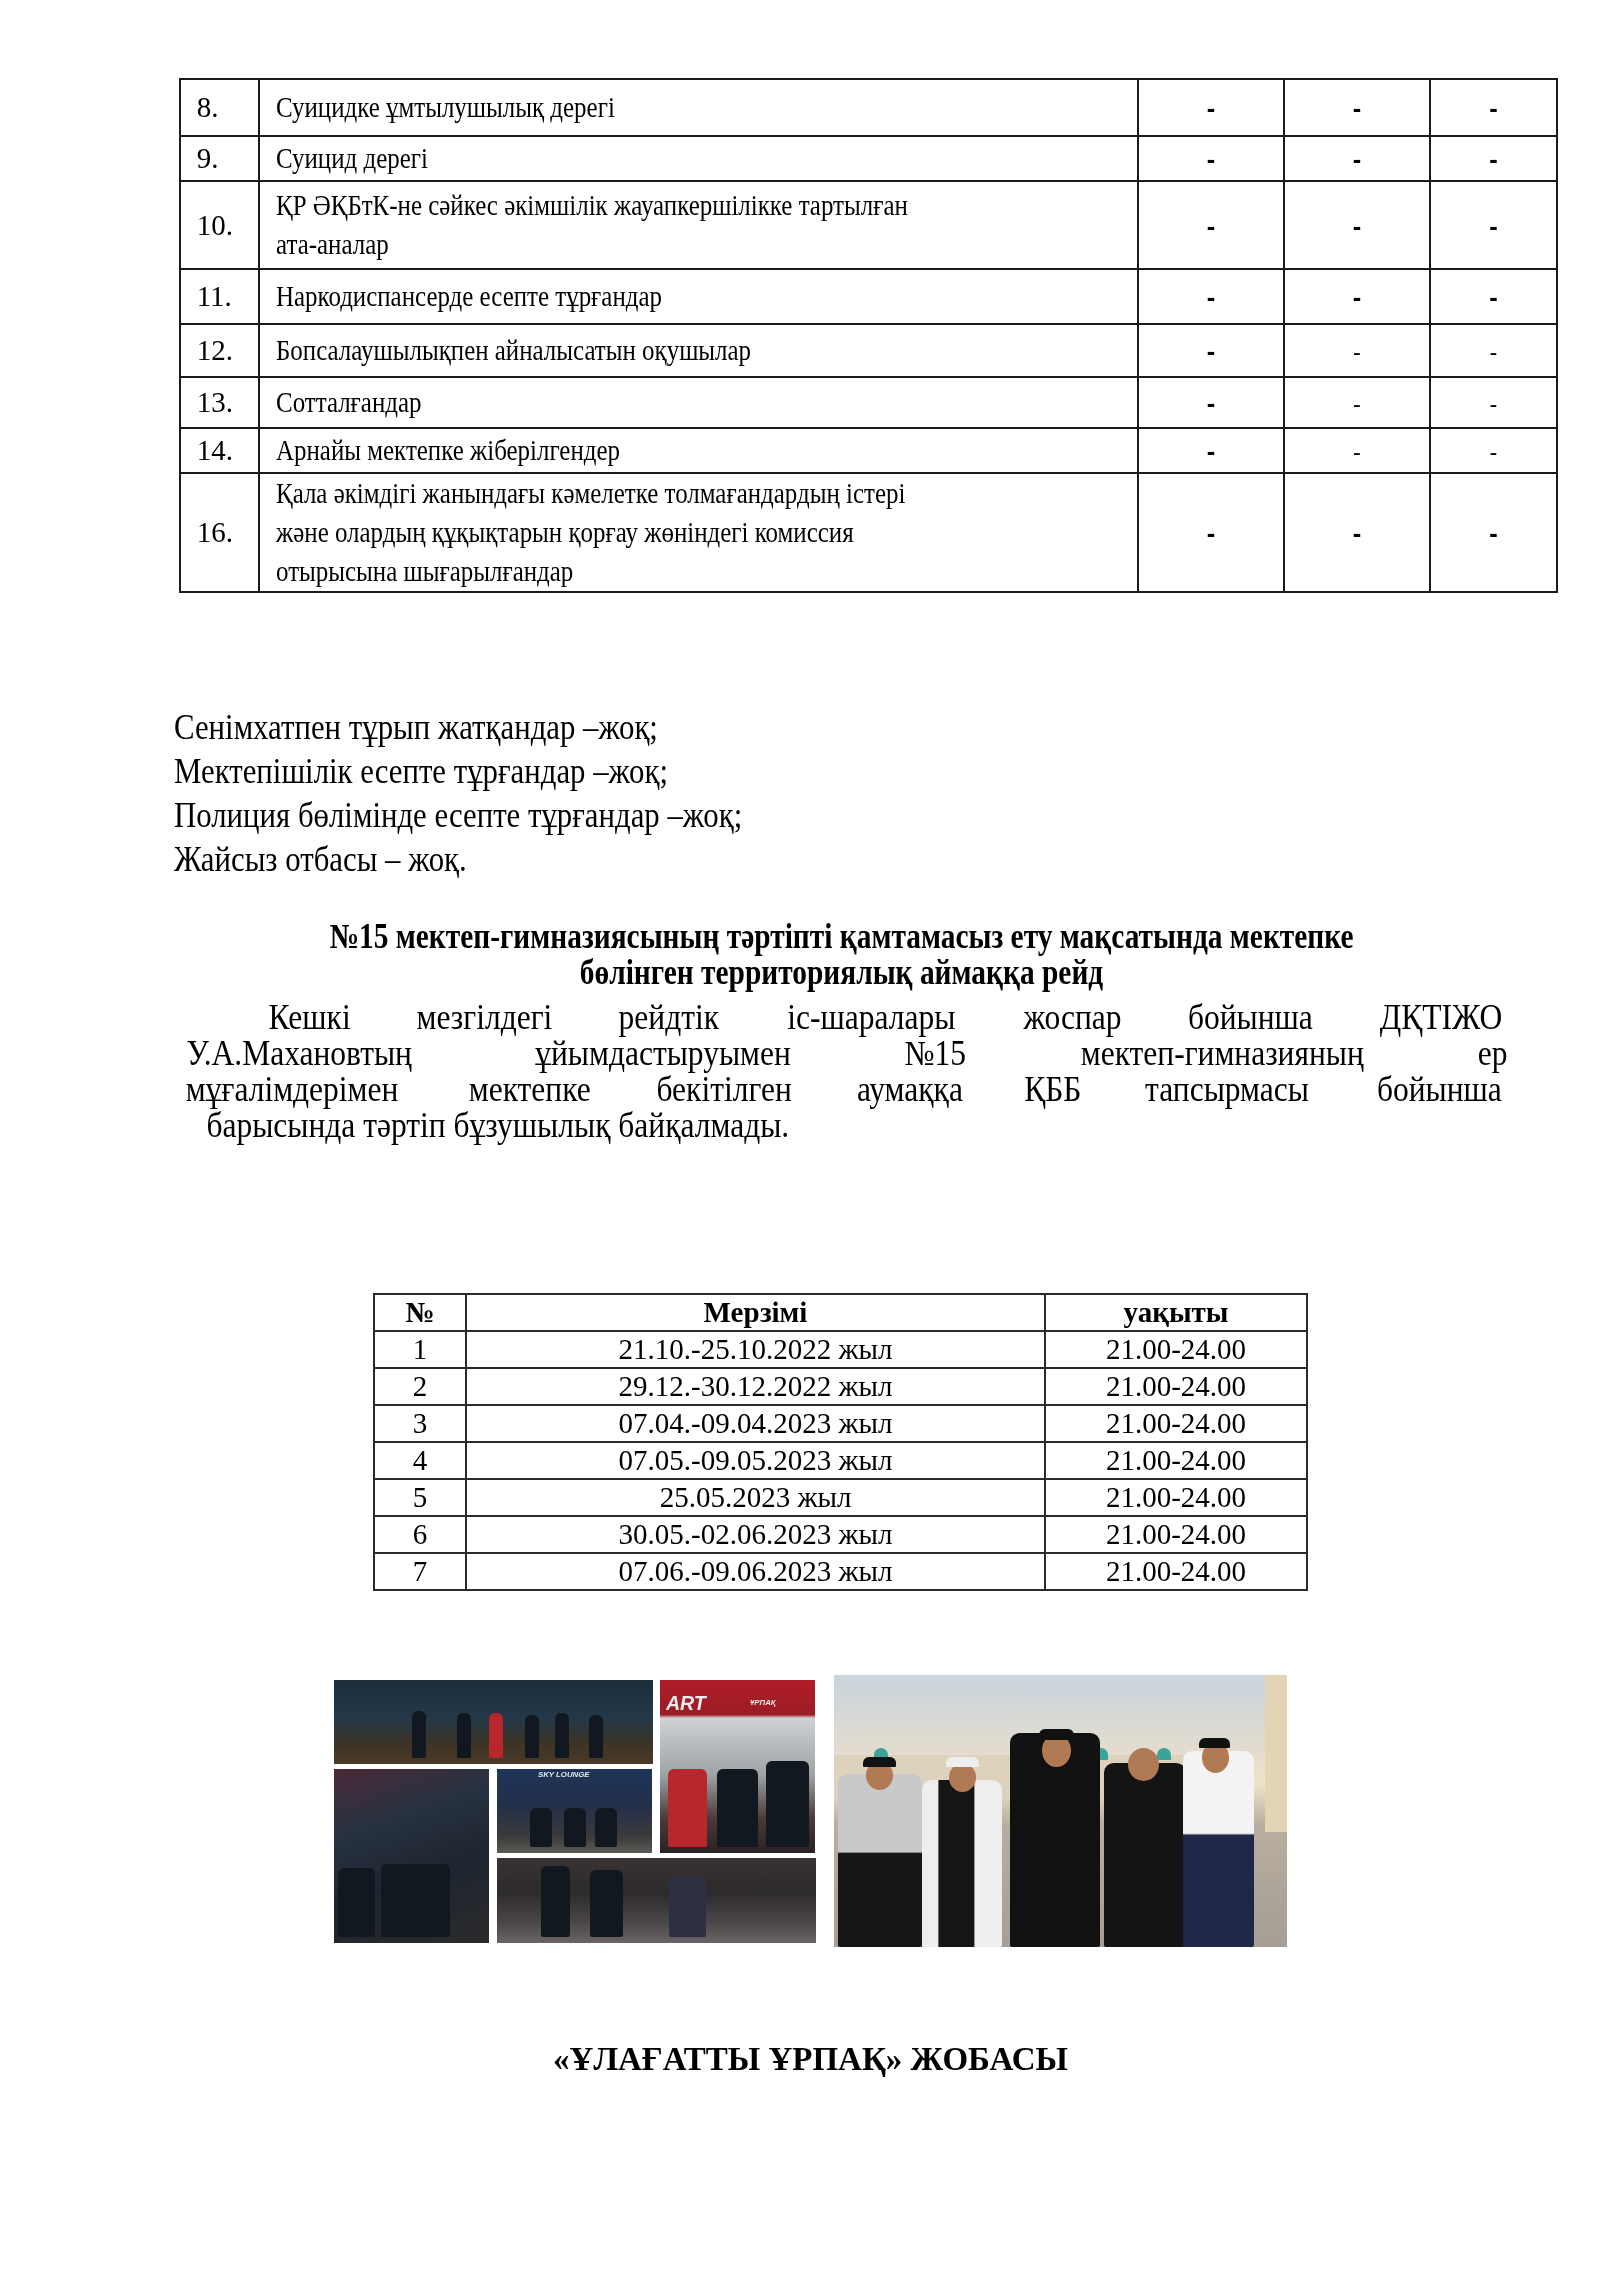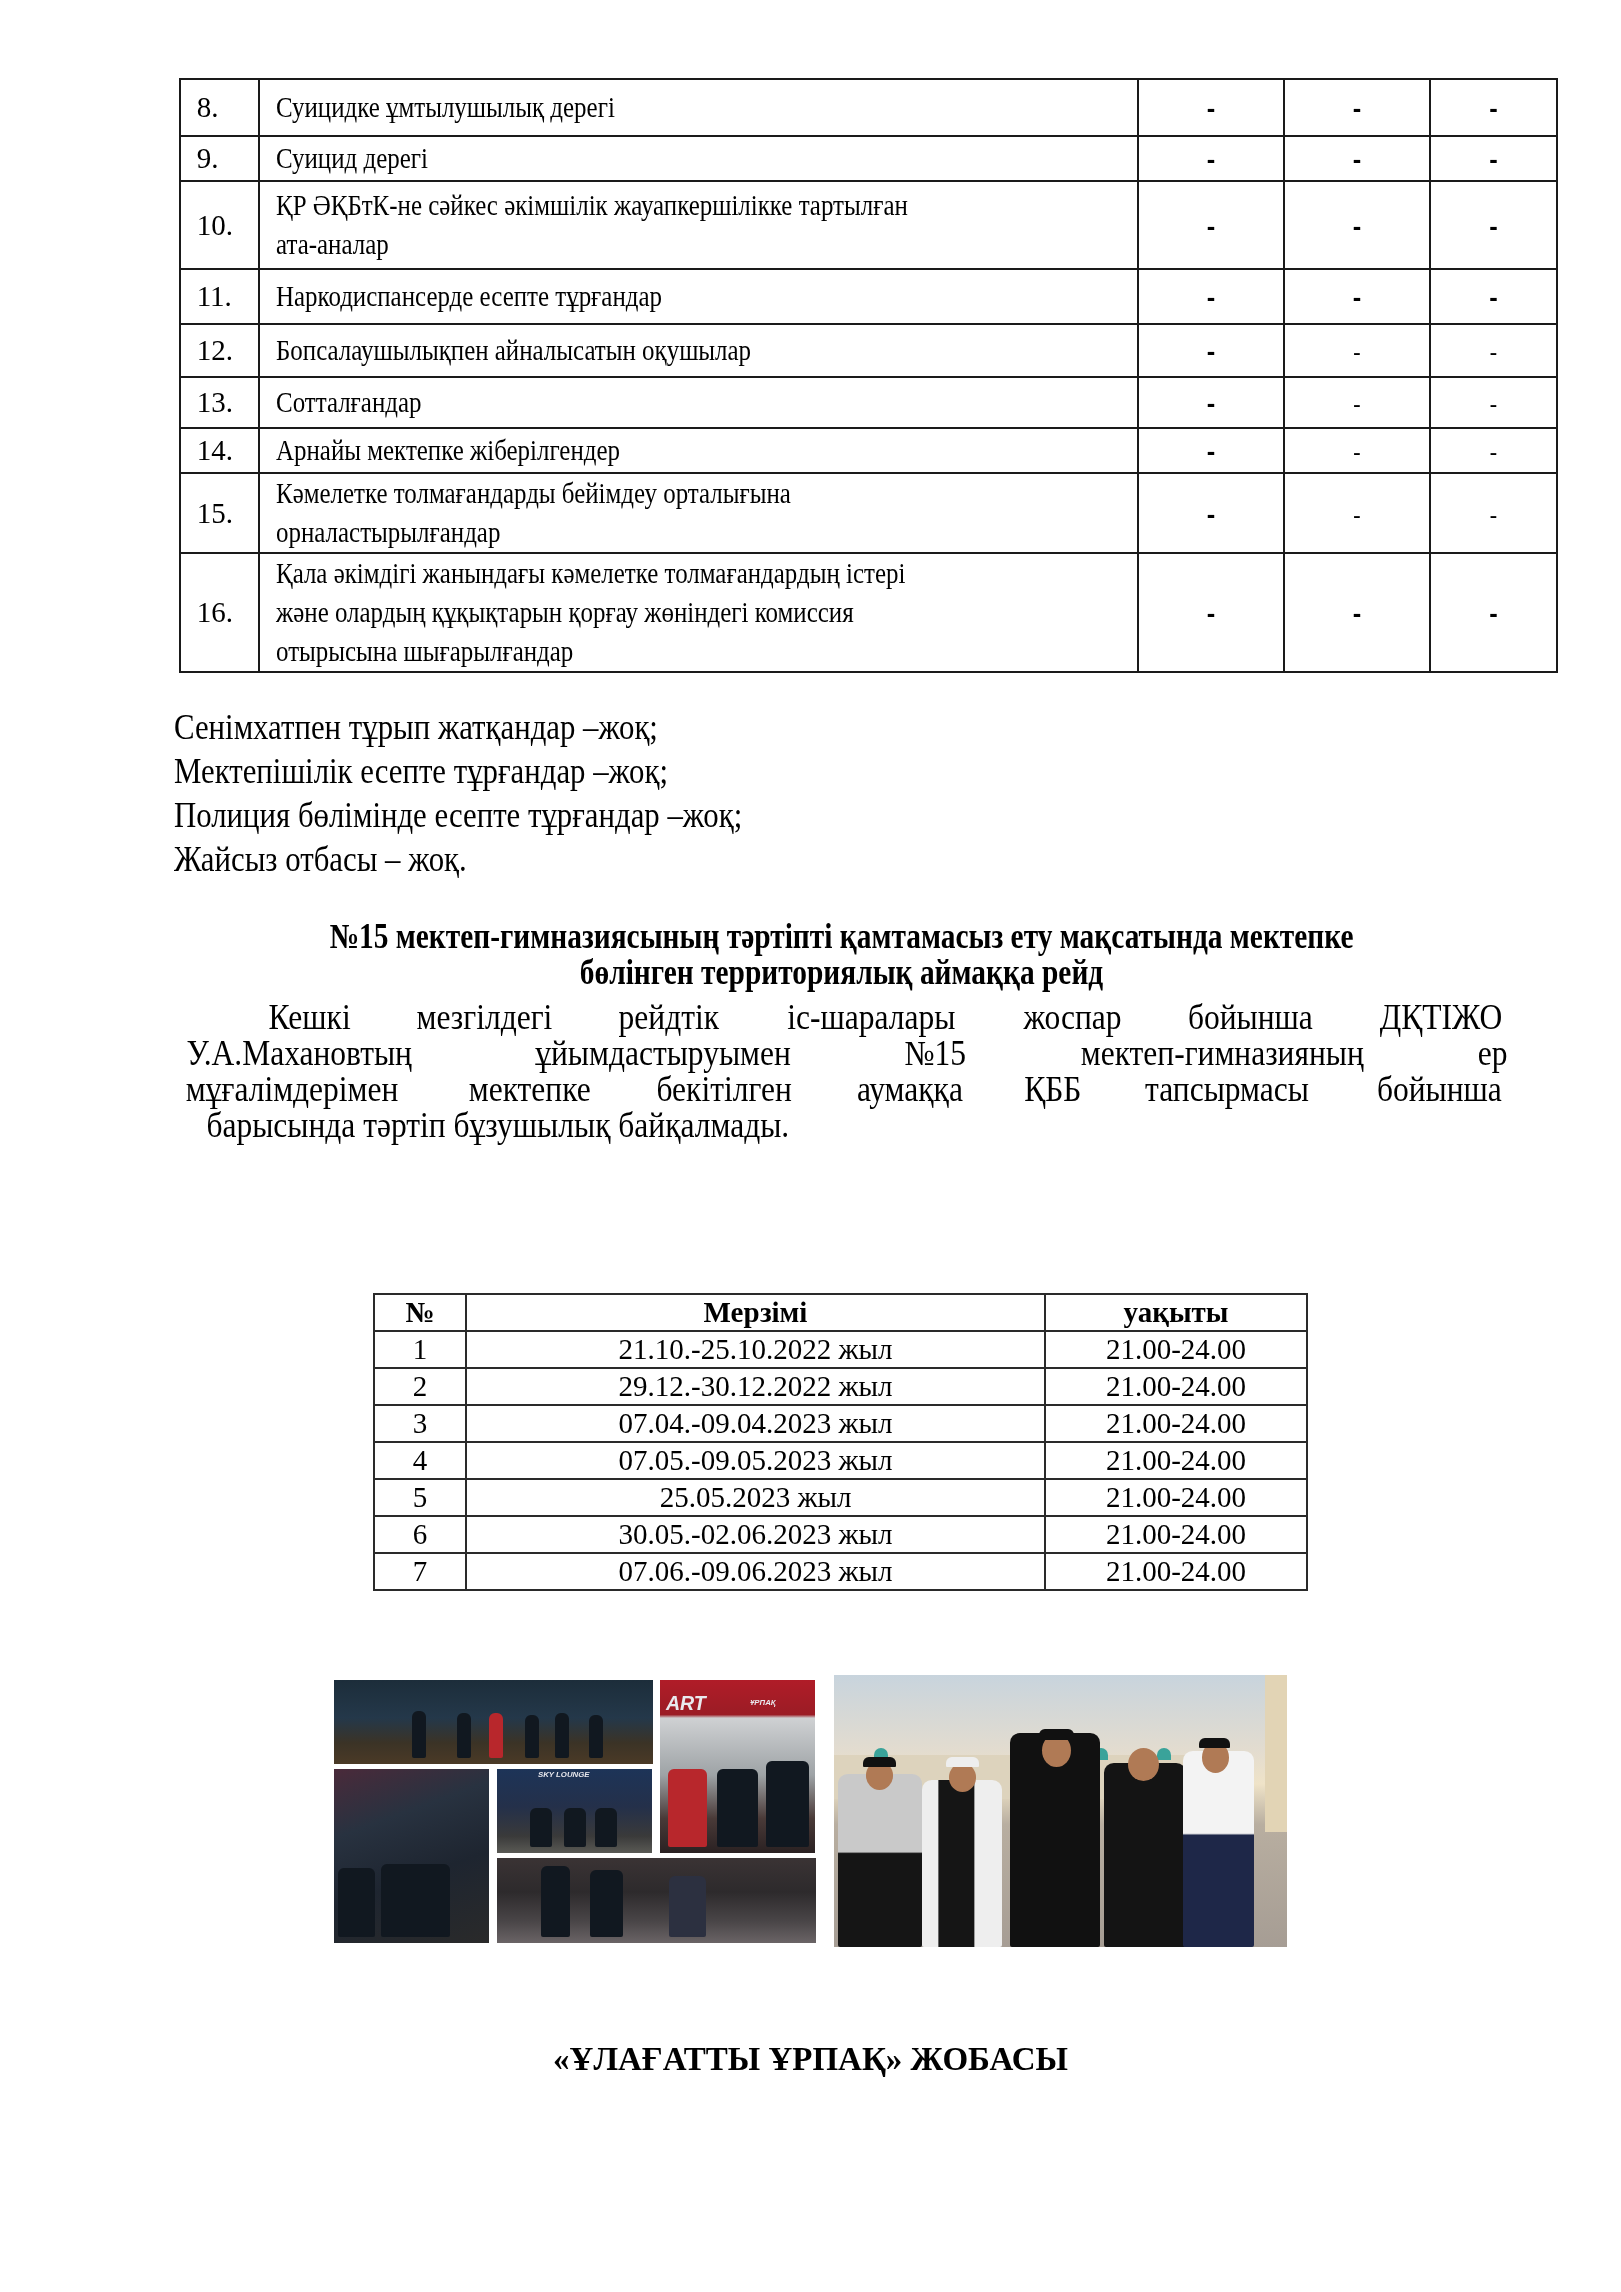--- a/index.html
+++ b/index.html
@@ -155,30 +155,20 @@
           <span class="sq ml">Сотталғандар</span>
         </td>
         <td class="val"><span class="dash-bold">-</span></td>
         <td class="val"><span class="dash-thin">-</span></td>
         <td class="val"><span class="dash-thin">-</span></td>
       </tr>
       <tr class="r14">
         <td class="num">14.</td>
         <td class="name">
           <span class="sq ml">Арнайы мектепке жіберілгендер</span>
-        </td>
-        <td class="val"><span class="dash-bold">-</span></td>
-        <td class="val"><span class="dash-thin">-</span></td>
-        <td class="val"><span class="dash-thin">-</span></td>
-      </tr>
-      <tr class="r15">
-        <td class="num">15.</td>
-        <td class="name">
-          <span class="sq ml">Кәмелетке толмағандарды бейімдеу орталығына</span>
-          <span class="sq ml">орналастырылғандар</span>
         </td>
         <td class="val"><span class="dash-bold">-</span></td>
         <td class="val"><span class="dash-thin">-</span></td>
         <td class="val"><span class="dash-thin">-</span></td>
       </tr>
       <tr class="r16">
         <td class="num">16.</td>
         <td class="name">
           <span class="sq ml">Қала әкімдігі жанындағы кәмелетке толмағандардың істері</span>
           <span class="sq ml">және олардың құқықтарын қорғау жөніндегі комиссия</span>

